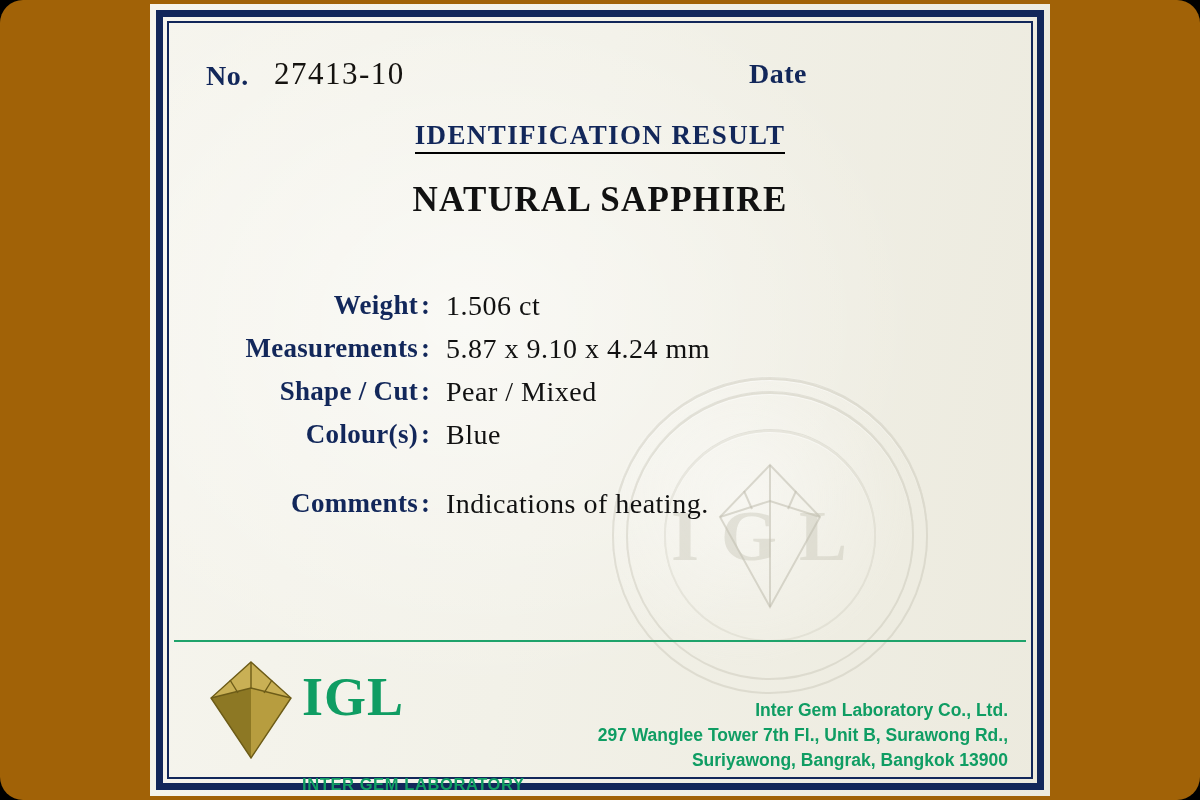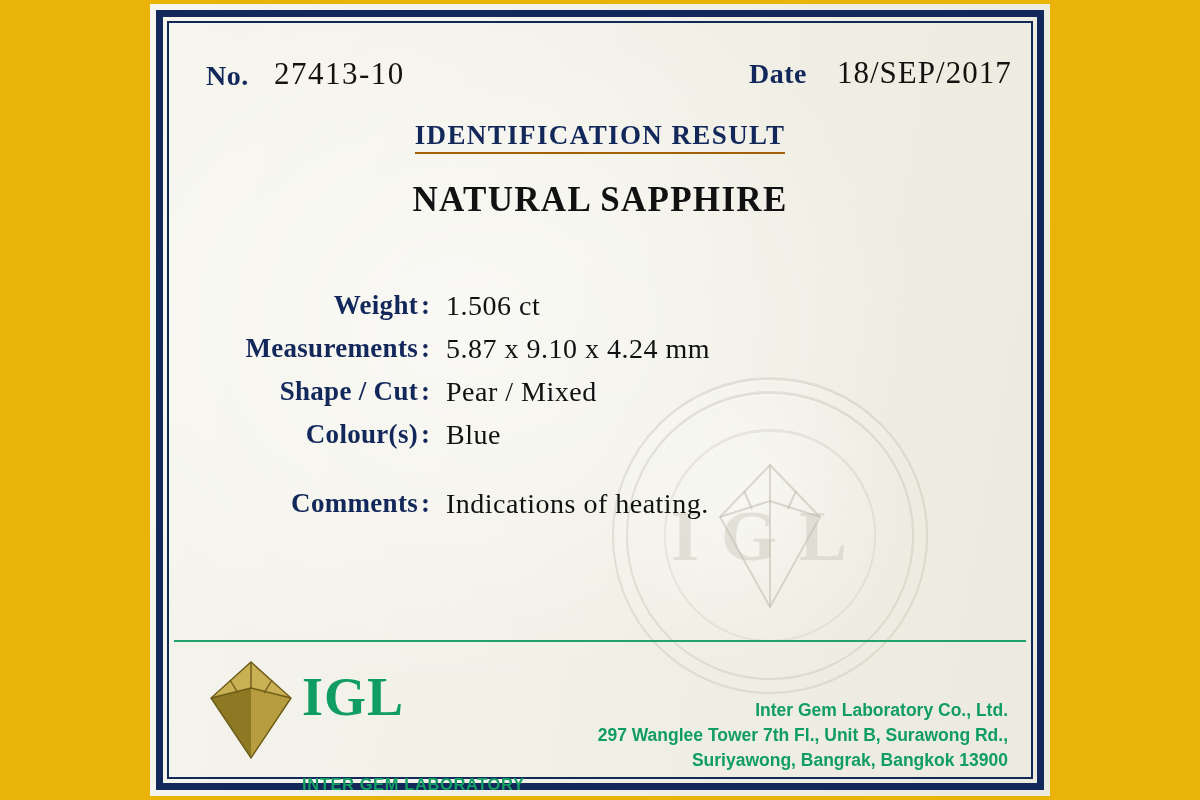--- a/index.html
+++ b/index.html
@@ -11,21 +11,22 @@
     overflow: hidden;
   }
   body {
     font-family: "Liberation Serif", serif;
   }
 
   .stage {
     position: relative;
     width: 1200px;
     height: 800px;
-    background: #eab308;
+    background: #a16207;
+    border-radius: 23px;
   }
 
   
   .certificate {
     position: absolute;
     left: 150px;
     top: 4px;
     width: 900px;
     height: 792px;
     background: #f4f3ec;
@@ -118,21 +119,21 @@
     left: 0;
     right: 0;
     top: 92px;
     text-align: center;
     font-size: 27px;
     font-weight: bold;
     color: #12275a;
     letter-spacing: 1.4px;
   }
   .title-result span {
-    border-bottom: 2px solid #a16207;
+    border-bottom: 2px solid #000000;
     padding-bottom: 2px;
   }
   .title-stone {
     position: absolute;
     left: 0;
     right: 0;
     top: 152px;
     text-align: center;
     font-size: 35px;
     font-weight: bold;
@@ -298,21 +299,20 @@
     <div class="paper-shade"></div>
     <div class="outer-border"></div>
     <div class="inner-border"></div>
 
     <div class="content">
 
       <div class="header-row">
         <div class="lbl-no">No.</div>
         <div class="val-no">27413-10</div>
         <div class="lbl-date">Date</div>
-        <div class="val-date">18/SEP/2017</div>
       </div>
 
       <div class="title-result">
         <span>IDENTIFICATION RESULT</span>
       </div>
       <div class="title-stone">NATURAL SAPPHIRE</div>
 
       <div class="seal">
         <div class="ring ring1"></div>
         <div class="ring ring2"></div>

